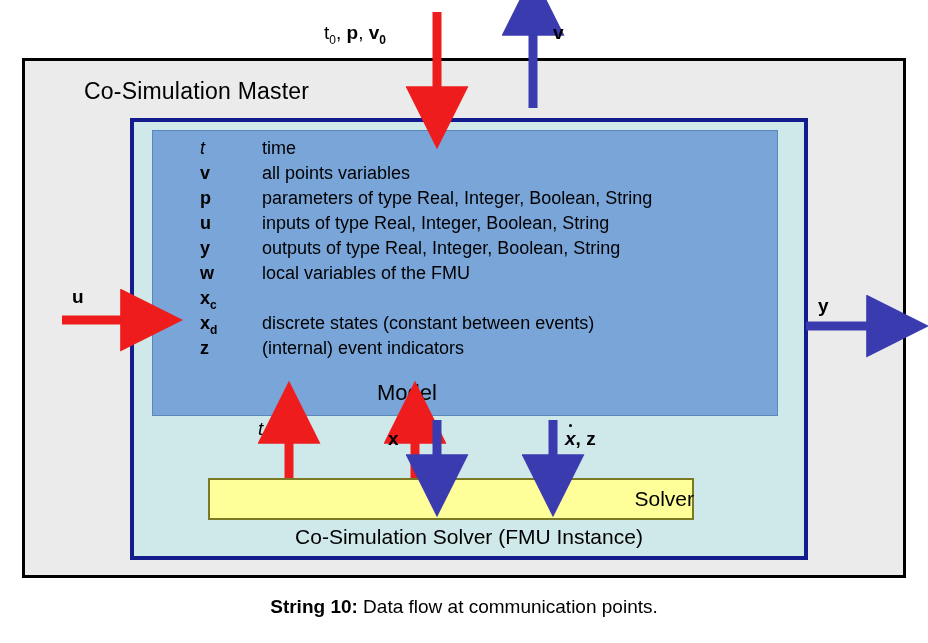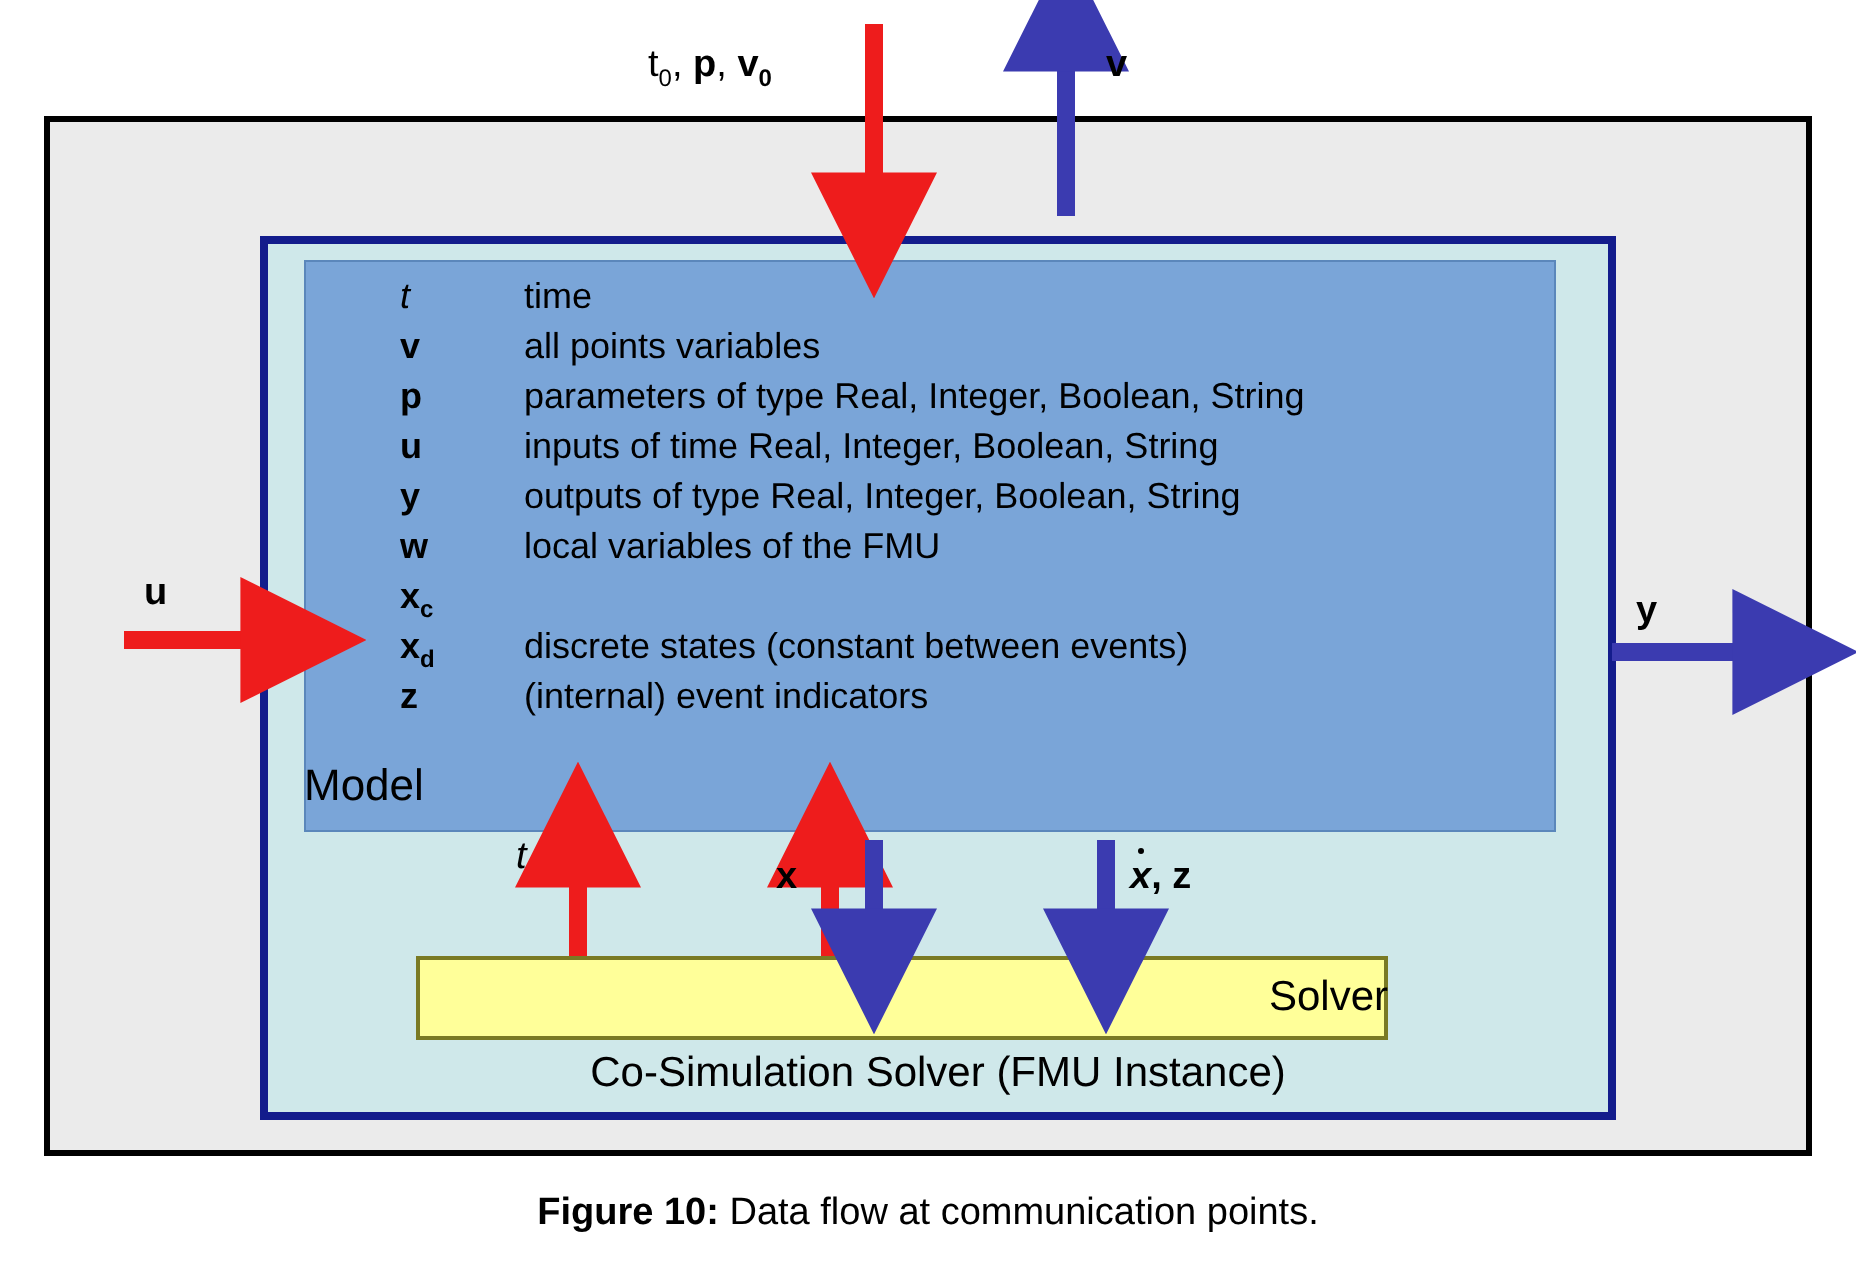--- a/index.html
+++ b/index.html
@@ -70,20 +70,21 @@
     height: 286px;
     background: #7aa5d8;
     border: 1px solid #5b87bb;
     box-sizing: border-box;
   }
   .model-title {
     position: absolute;
     left: 152px;
     top: 380px;
     width: 510px;
+    text-align: center;
     font-size: 22px;
     color: #000000;
   }
 
   
   .legend {
     position: absolute;
     left: 200px;
     top: 138px;
     width: 560px;
@@ -187,41 +188,42 @@
     color: #000000;
   }
   .caption .cap-strong { font-weight: bold; }
 </style>
 </head>
 <body>
 
 <div id="stage">
 
   <div class="master-box"></div>
+  <div class="master-title">Co-Simulation Master</div>
 
   <div class="slave-box"></div>
 
   <div class="model-box"></div>
 
   <div class="legend">
     <div class="legend-row">
       <span class="legend-sym italic">t</span>
       <span class="legend-desc">time</span>
     </div>
     <div class="legend-row">
       <span class="legend-sym">v</span>
       <span class="legend-desc">all points variables</span>
     </div>
     <div class="legend-row">
       <span class="legend-sym">p</span>
       <span class="legend-desc">parameters of type Real, Integer, Boolean, String</span>
     </div>
     <div class="legend-row">
       <span class="legend-sym">u</span>
-      <span class="legend-desc">inputs of time Real, Integer, Boolean, String</span>
+      <span class="legend-desc">inputs of type Real, Integer, Boolean, String</span>
     </div>
     <div class="legend-row">
       <span class="legend-sym">y</span>
       <span class="legend-desc">outputs of type Real, Integer, Boolean, String</span>
     </div>
     <div class="legend-row">
       <span class="legend-sym">w</span>
       <span class="legend-desc">local variables of the FMU</span>
     </div>
     <div class="legend-row">
@@ -277,16 +279,16 @@
   <div class="lbl lbl-v">v</div>
   <div class="lbl lbl-u">u</div>
   <div class="lbl lbl-y">y</div>
   <div class="lbl lbl-t2">t</div>
   <div class="lbl lbl-x">x</div>
   <div class="lbl lbl-xdz">
     <span class="dotabove"><b><i>x</i></b></span><b>, z</b>
   </div>
 
   <div class="caption">
-    <span class="cap-strong">Figure 10:</span><span> Data flow at communication points.</span>
+    <span class="cap-strong">String 10:</span><span> Data flow at communication points.</span>
   </div>
 
 </div>
 
 </body></html>

